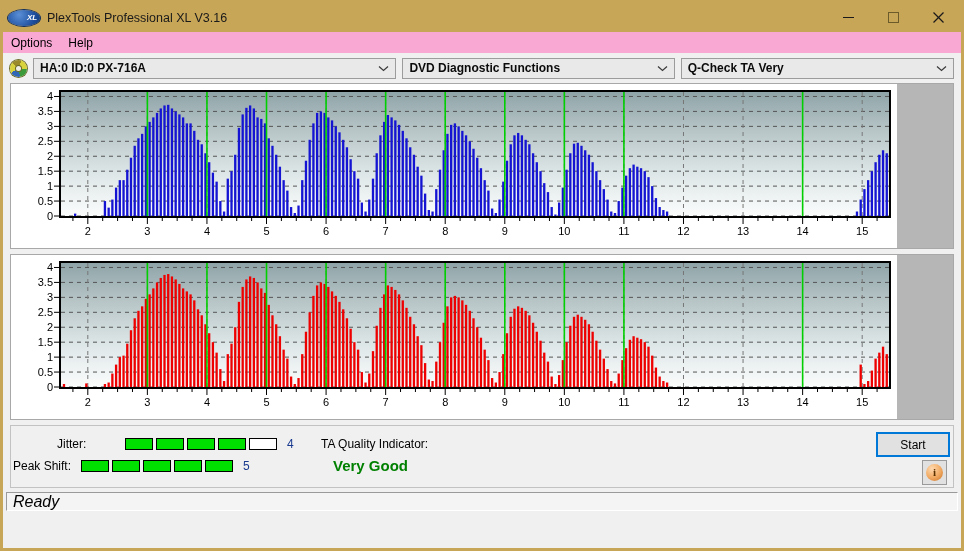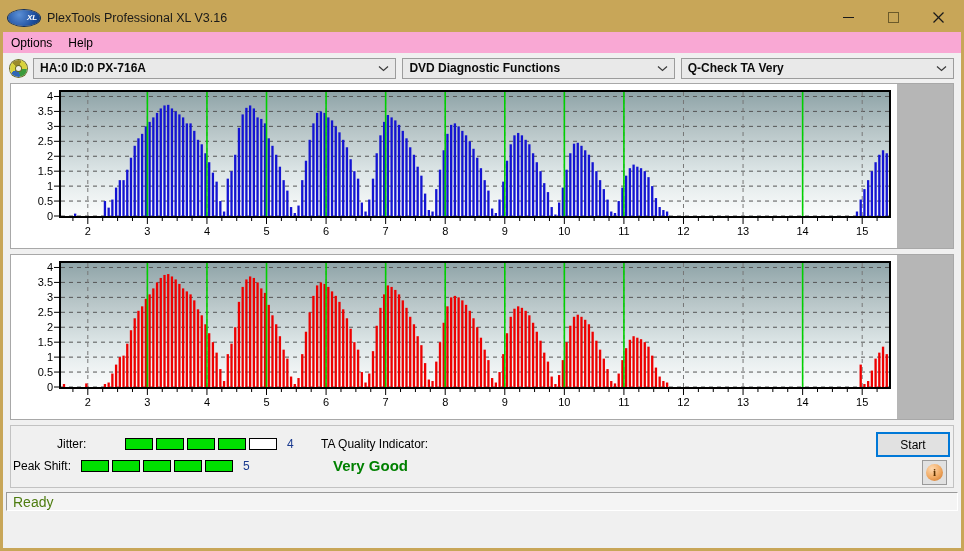--- a/index.html
+++ b/index.html
@@ -276,22 +276,23 @@
     height: 19px;
     box-sizing: border-box;
     border: 1px solid;
     border-color: #9a9a9a #ffffff #ffffff #9a9a9a;
     background: #f4f4f4;
     display: flex;
     align-items: center;
     padding-left: 6px;
   }
   .status-text {
-    font-size: 14px;
-    color: #4d7c0f;
+    font-size: 16px;
+    color: #000000;
+    font-style: italic;
   }
 </style>
 </head>
 <body>
 
 <div class="window">
 
   <div class="titlebar">
     <div class="app-icon">XL</div>
     <div class="title-text">PlexTools Professional XL V3.16</div>

